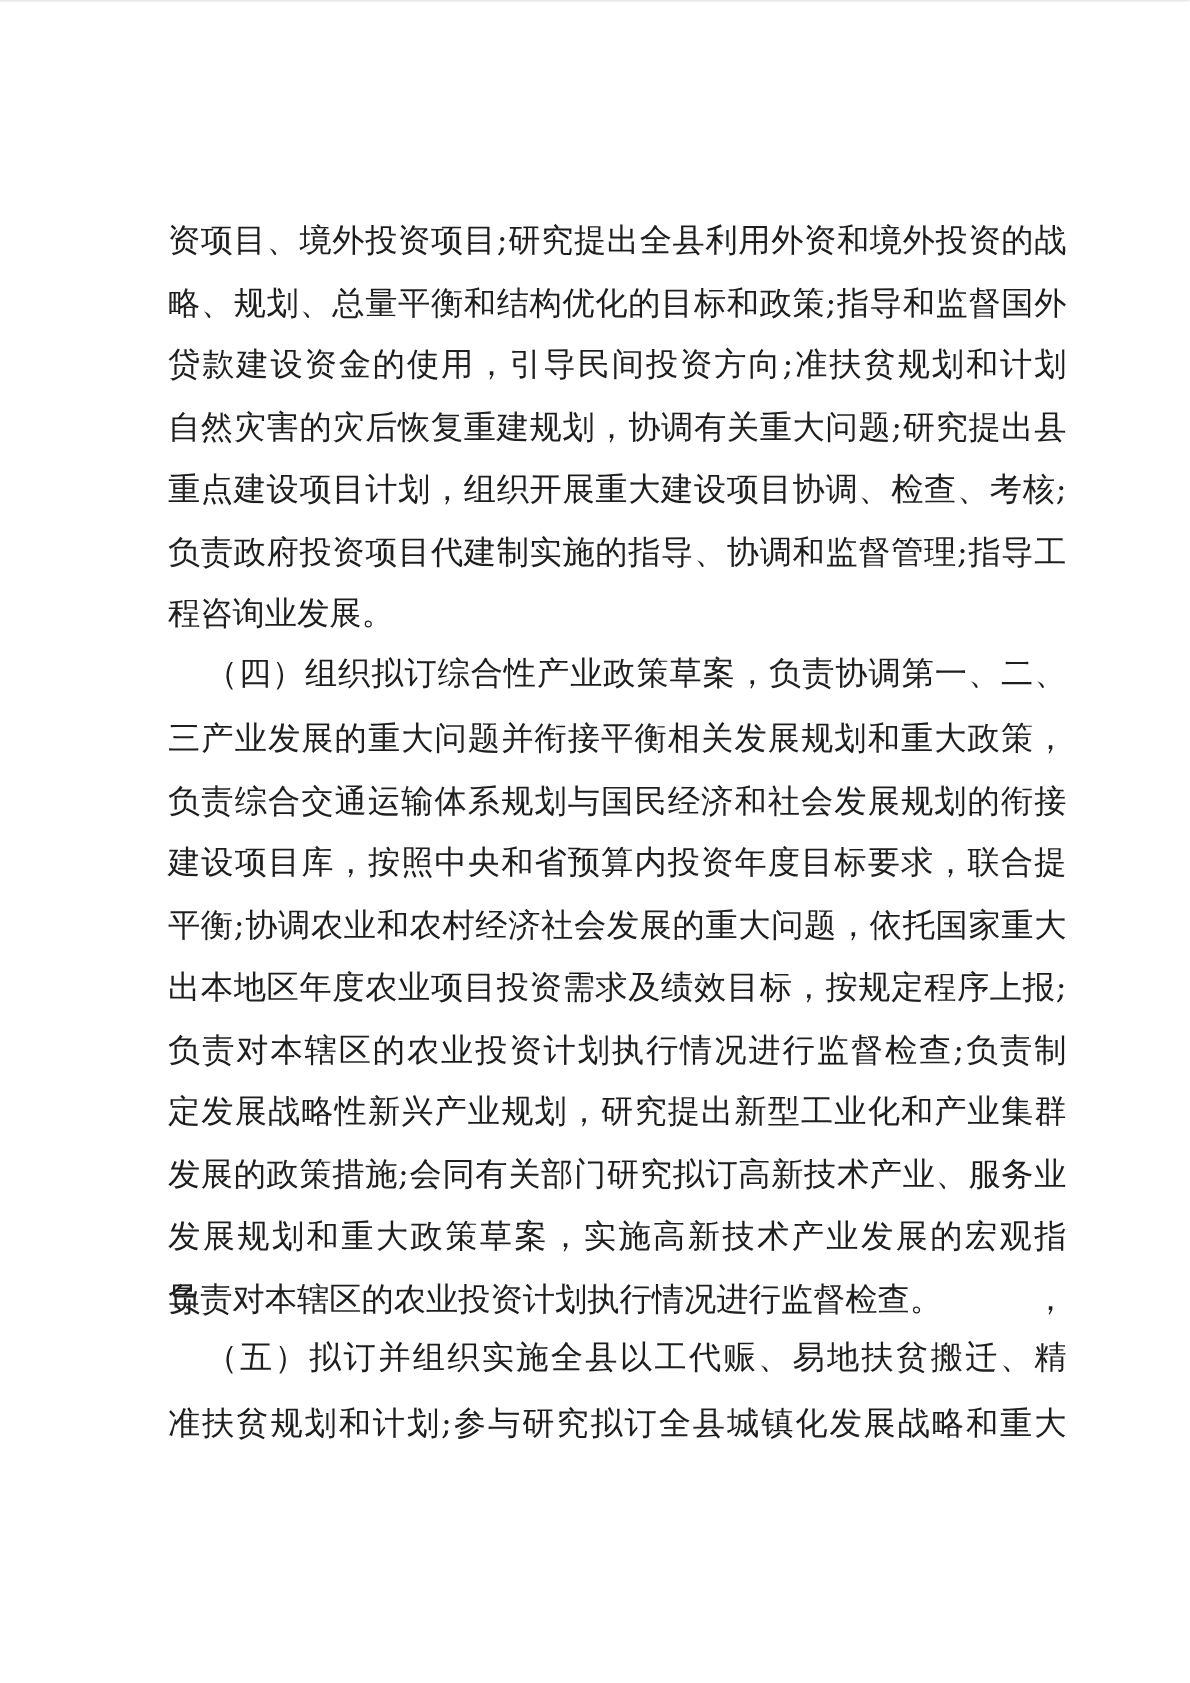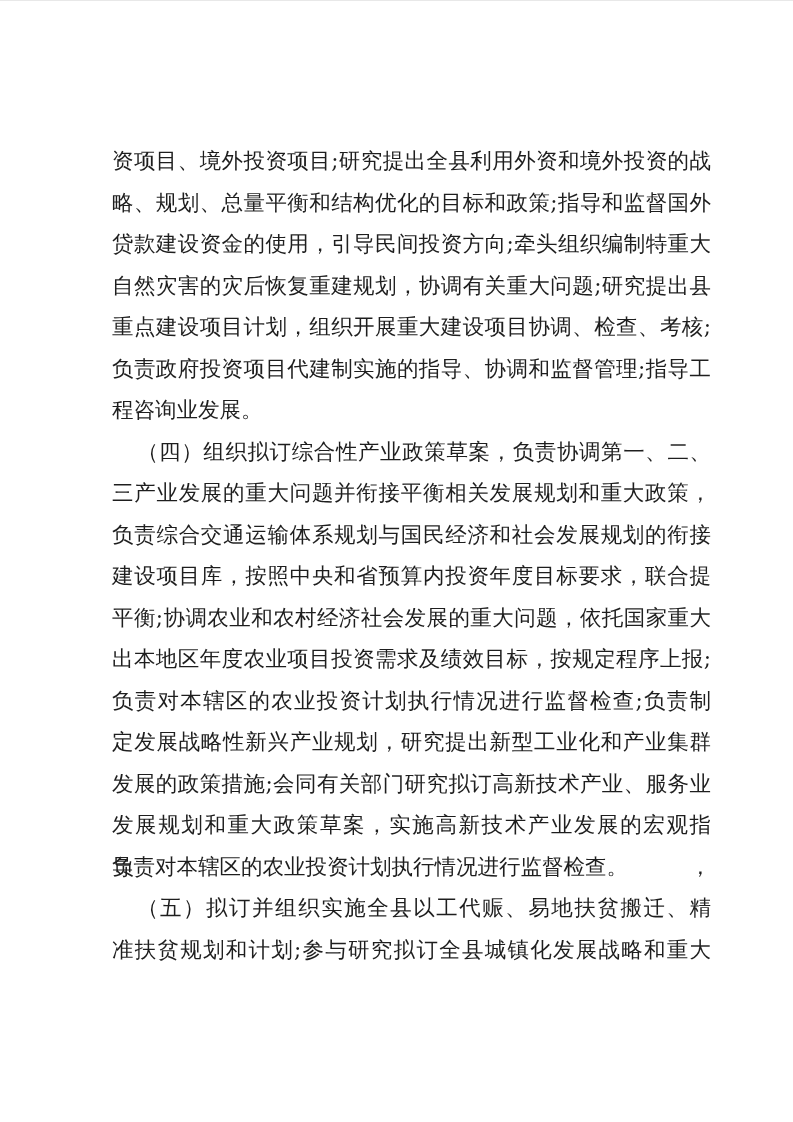--- a/index.html
+++ b/index.html
@@ -32,30 +32,31 @@
     text-align-last: justify;
     overflow: visible;
     white-space: normal;
   }
   .line.para-end {
     text-align: right;
     text-align-last: left;
   }
   .line.indent {
     text-indent: 25px;
+    font-family: Liberation Mono, monospace;
   }
 </style>
 </head>
 <body>
 
 <div class="page">
   <div class="text-block">
     <div class="line">资项目、境外投资项目;研究提出全县利用外资和境外投资的战</div>
     <div class="line">略、规划、总量平衡和结构优化的目标和政策;指导和监督国外</div>
-    <div class="line">贷款建设资金的使用，引导民间投资方向;牵头组织编制特重大</div>
+    <div class="line">贷款建设资金的使用，引导民间投资方向;准扶贫规划和计划</div>
     <div class="line">自然灾害的灾后恢复重建规划，协调有关重大问题;研究提出县</div>
     <div class="line">重点建设项目计划，组织开展重大建设项目协调、检查、考核;</div>
     <div class="line">负责政府投资项目代建制实施的指导、协调和监督管理;指导工</div>
     <div class="line para-end">程咨询业发展。</div>
     <div class="line indent">（四）组织拟订综合性产业政策草案，负责协调第一、二、</div>
     <div class="line">三产业发展的重大问题并衔接平衡相关发展规划和重大政策，</div>
     <div class="line">负责综合交通运输体系规划与国民经济和社会发展规划的衔接</div>
     <div class="line">建设项目库，按照中央和省预算内投资年度目标要求，联合提</div>
     <div class="line">平衡;协调农业和农村经济社会发展的重大问题，依托国家重大</div>
     <div class="line">出本地区年度农业项目投资需求及绩效目标，按规定程序上报;</div>

